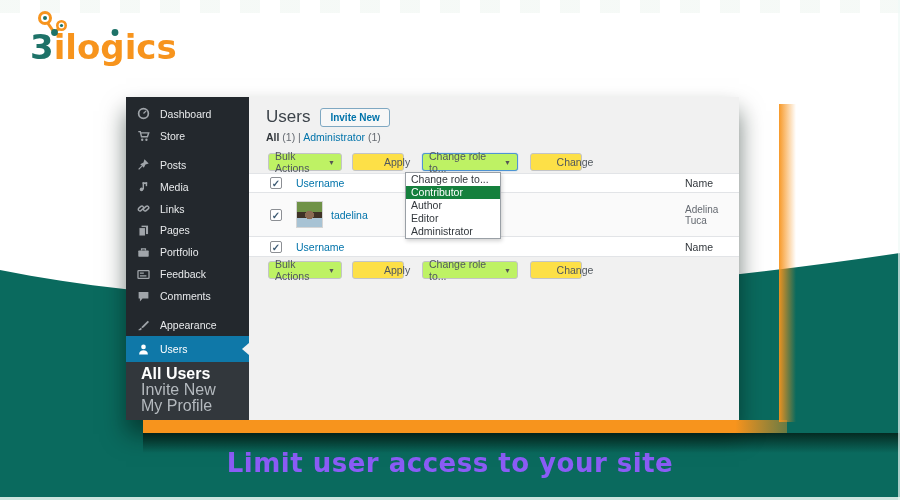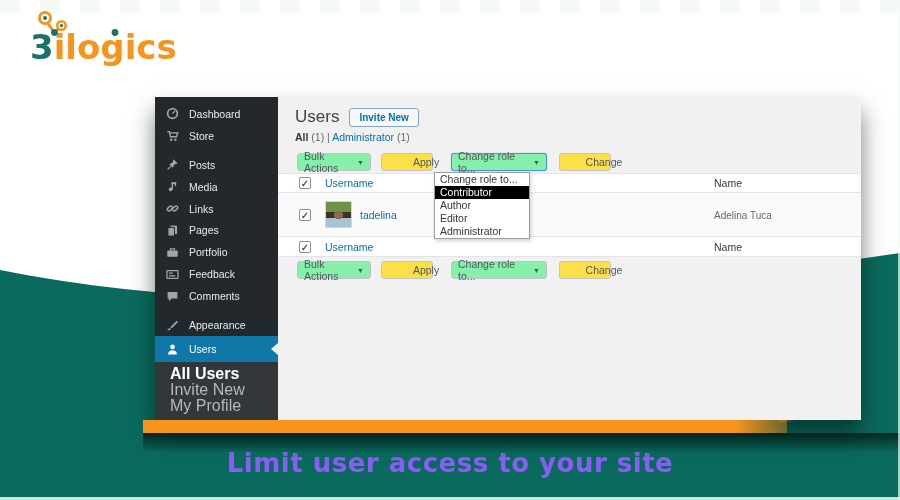--- a/index.html
+++ b/index.html
@@ -16,21 +16,21 @@
   
   .logo { position:absolute; left:16px; top:6px; z-index:2; }
 
   
   .shadow-band { position:absolute; left:143px; right:0; top:433px; height:20px; z-index:2;
     background:linear-gradient(180deg, rgba(3,26,18,.8), rgba(3,26,18,0)); }
   .caption { position:absolute; left:0; right:0; top:448px; z-index:3; text-align:center;
     font-family:"DejaVu Sans", sans-serif; font-weight:bold; font-size:26px; color:#8b5cf6; letter-spacing:.5px; }
 
   
-  .panel { position:absolute; left:155px; top:97px; width:706px; height:323px; display:flex; z-index:4;
+  .panel { position:absolute; left:126px; top:97px; width:613px; height:323px; display:flex; z-index:4;
     box-shadow:0 14px 22px rgba(0,22,14,.55); }
   .orange-bar { position:absolute; left:143px; top:420px; width:644px; height:13px; z-index:5;
     background:linear-gradient(90deg,#f7941d 92%, rgba(247,148,29,.4)); }
   .orange-glow { position:absolute; left:779px; top:104px; width:17px; height:318px; z-index:3;
     background:linear-gradient(90deg, rgba(247,148,29,.95), rgba(247,148,29,0)); }
 
   
   .sidebar { width:123px; background:#23282d; color:#e8eaec; font-size:10.5px; padding-top:6px; flex:none;
     display:flex; flex-direction:column; position:relative; }
   .sb-item { height:22px; display:flex; align-items:center; padding-left:11px; cursor:pointer; }
@@ -50,21 +50,21 @@
   .page-head { position:absolute; left:17px; top:10px; display:flex; align-items:center; }
   .page-title { font-size:17px; color:#3c434a; font-weight:normal; }
   .invite-btn { margin-left:10px; font-size:10px; font-weight:bold; color:#0073aa; background:#f7f7f7;
     border:1px solid #7fa8c2; border-radius:3px; padding:3px 9px; cursor:pointer; }
   .filters { position:absolute; left:17px; top:34px; font-size:10.5px; color:#646970; }
   .filters b { color:#32373c; }
   .filters a { color:#0073aa; text-decoration:none; cursor:pointer; }
 
   .toolbar { position:absolute; left:19px; height:18px; display:flex; align-items:center; }
   .toolbar.t1 { top:56px; } .toolbar.t2 { top:164px; }
-  .sel, .btn { height:18px; font-size:10.5px; color:#50575e; background:#86efac;
+  .sel, .btn { height:18px; font-size:10.5px; color:#50575e; background:#bef264;
     border:1px solid #c3c4c7; border-radius:3px; display:flex; align-items:center; padding:0 6px; cursor:pointer; }
   .btn { background:#fde047;padding-left:44px; }
   .sel .caret { font-size:7px; color:#555; margin-left:6px; }
   .sel.bulk { width:74px; justify-content:space-between; }
   .sel.role { width:96px; justify-content:space-between; margin-left:18px; }
   .sel.role.focus { border-color:#4f94d4; box-shadow:0 0 1px #4f94d4; }
   .btn.apply { width:38px; margin-left:10px; justify-content:center; }
   .btn.change { width:46px; margin-left:12px; justify-content:center; }
 
   .thead { position:absolute; left:0; right:0; height:20px; background:#ffffff;
@@ -81,21 +81,21 @@
   .avatar { position:absolute; left:47px; top:8px; width:27px; height:27px; border:1px solid #d5d5d5; cursor:pointer;
     background:
       radial-gradient(circle at 50% 52%, #8a6a52 0 24%, transparent 25%),
       linear-gradient(180deg,#6f9247 0 38%, #3f3226 38% 62%, #a8c3d4 62% 100%); }
   .uname { position:absolute; left:82px; top:50%; transform:translateY(-50%); color:#0073aa; cursor:pointer; }
 
   
   .dropdown { position:absolute; left:156px; top:75px; width:96px; z-index:20; background:#ffffff;
     border:1px solid #9aa0a6; box-shadow:1px 2px 4px rgba(0,0,0,.18); font-size:10.5px; color:#32373c; }
   .dd-item { height:13px; line-height:13px; padding-left:5px; cursor:pointer; white-space:nowrap; overflow:hidden; }
-  .dd-item.selected { background:#000000; color:#ffffff; }
+  .dd-item.selected { background:#15803d; color:#ffffff; }
 </style>
 </head>
 <body>
 
 <svg class="bg-curve" width="900" height="500" viewBox="0 0 900 500" preserveAspectRatio="none">
   <rect x="0" y="0" width="900" height="500" fill="#ffffff"></rect>
   <path d="M0,270 C 260,322 580,300 900,253 L900,500 L0,500 Z" fill="#0a6a5e"></path>
 </svg>
 <div class="top-dashes"></div>
 

